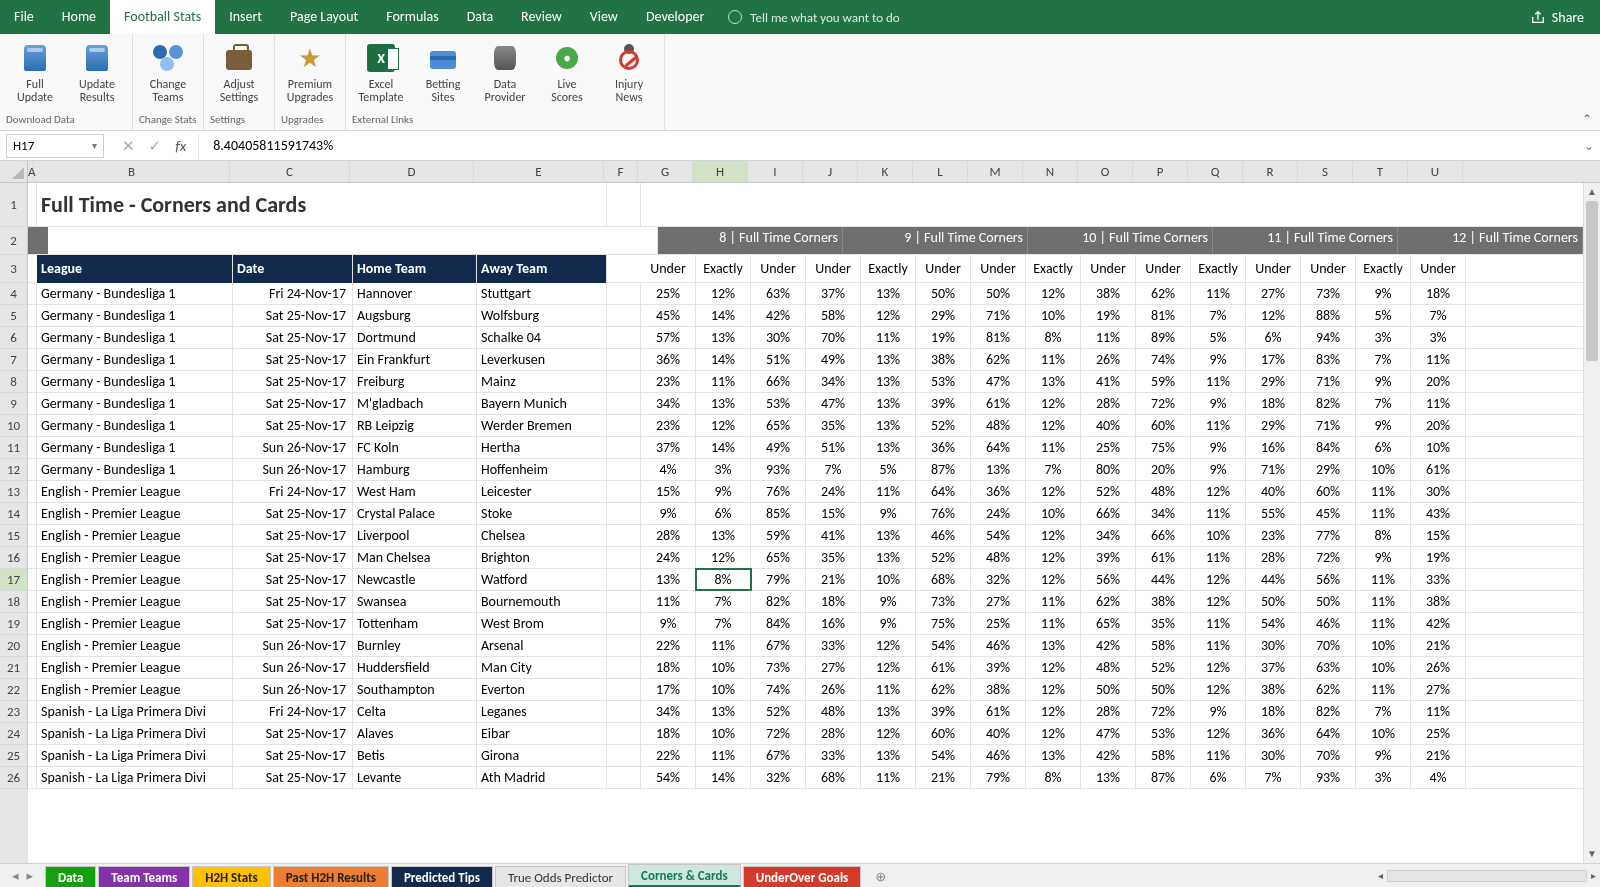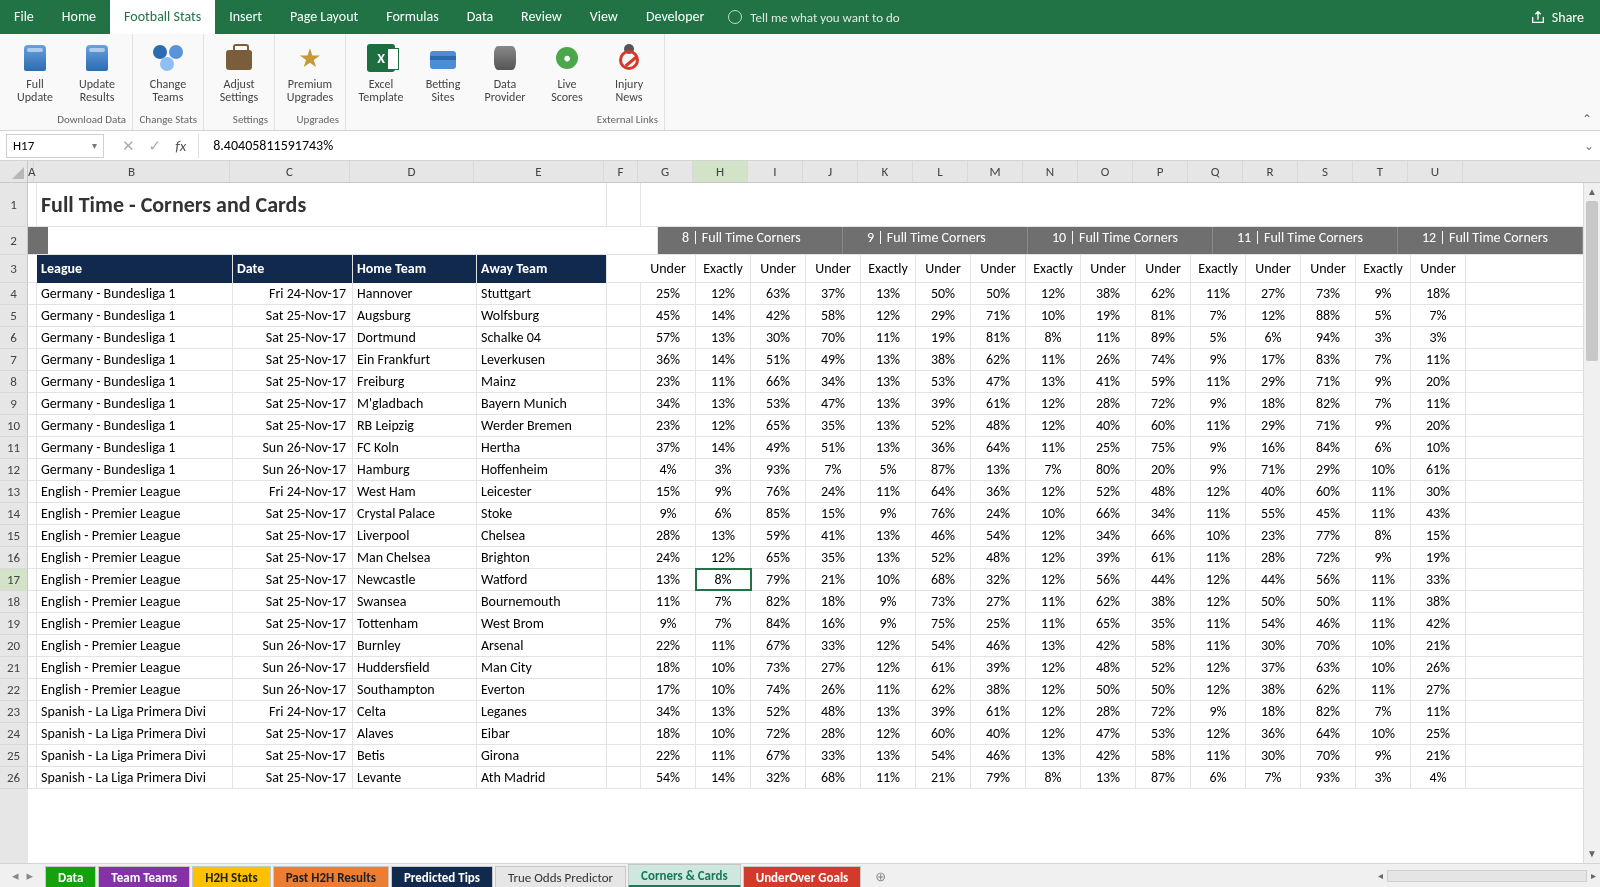--- a/index.html
+++ b/index.html
@@ -12,21 +12,21 @@
 .ribbon-tabs .tellme { margin-left: 10px; display: flex; align-items: center; opacity: .85; font-size: 13px; }
 .ribbon-tabs .tellme .bulb { width: 14px; height: 14px; border: 1.5px solid rgba(255,255,255,.85); border-radius: 50%; margin-right: 8px; position: relative; }
 .ribbon-tabs .spacer { flex: 1; }
 .ribbon-tabs .share { padding: 0 16px; display: flex; align-items: center; gap: 6px; }
 .ribbon-tabs .share svg { width: 16px; height: 16px; }
 
 
 .ribbon { background: #f9f9f9; border-bottom: 1px solid #d4d4d4; display: flex; height: 97px; position: relative; }
 .ribbon .group { border-right: 1px solid #e1e1e1; padding: 4px 6px 2px; display: flex; flex-direction: column; justify-content: space-between; }
 .ribbon .group .buttons { display: flex; gap: 4px; }
-.ribbon .group .label { font-size: 11px; color: #666; text-align: right; padding: 3px 0 2px; }
+.ribbon .group .label { font-size: 11px; color: #666; text-align: left; padding: 3px 0 2px; }
 .rbtn { display: flex; flex-direction: column; align-items: center; justify-content: flex-start; width: 58px; padding: 2px; text-align: center; font-size: 12px; color: #444; cursor: pointer; border-radius: 2px; }
 .rbtn .icon { width: 32px; height: 32px; display: flex; align-items: center; justify-content: center; margin: 2px 0 4px; }
 .rbtn .txt { line-height: 13px; }
 .ribbon .collapse-caret { position: absolute; right: 8px; bottom: 4px; font-size: 12px; color: #666; cursor: pointer; }
 
 
 .ico-db { width: 22px; height: 26px; background: linear-gradient(#6aa0de,#2b6cb0); border-radius: 4px 4px 2px 2px; position: relative; }
 .ico-db::before { content:""; position:absolute; top:3px; left:3px; right:3px; height:4px; background:#fff; border-radius:2px; opacity:.5; }
 .ico-refresh { width: 24px; height: 24px; border: 3px solid #2b6cb0; border-radius: 50%; border-top-color: transparent; position: relative; }
 .ico-refresh::after { content:""; position:absolute; top:-2px; right:-2px; border:5px solid transparent; border-left-color:#2b6cb0; }
@@ -75,21 +75,21 @@
 
 .grid-body { display: flex; flex: 1; overflow: hidden; }
 .cells { flex: 1; overflow: hidden; position: relative; border-radius: 9px; }
 .row { display: flex; height: 22px; border-bottom: 1px solid #e3e3e3; }
 .row.tall { height: 44px; }
 .cell { border-right: 1px solid #e3e3e3; padding: 0 4px; font-size: 14px; line-height: 22px; overflow: hidden; white-space: nowrap; flex-shrink: 0; }
 .big-title { font-size: 22px; font-weight: 700; color: #333; line-height: 44px; }
 .mega-h { font-size: 30px; font-weight: 700; text-align: center; line-height: 44px; color: #222; }
 
 .hdr-band { background: #6f6f6f; color: #fff; font-size: 15px; line-height: 28px; height: 28px; }
-.hdr-band .cell { border-right-color: #888; text-align: left; margin-left: 20px; }
+.hdr-band .cell { border-right-color: #888; text-align: right; margin-left: 20px; }
 .navy { background: #10294d; color: #fff; font-weight: 600; height: 28px; line-height: 28px; }
 
 .num { text-align: center; }
 .date { text-align: right; padding-right: 6px; }
 
 .selected-cell { outline: 2px solid #217346; outline-offset: -1px; }
 
 .vscroll { position:absolute; right:0; top:22px; bottom:0; width:17px; background:#f0f0f0; border-left:1px solid #dcdcdc; }
 .vscroll .track { position:absolute; top:18px; bottom:18px; left:2px; right:2px; }
 .vscroll .thumb { position:absolute; top:0; left:0; right:0; height:160px; background:#c7c7c7; border-radius:2px; }

